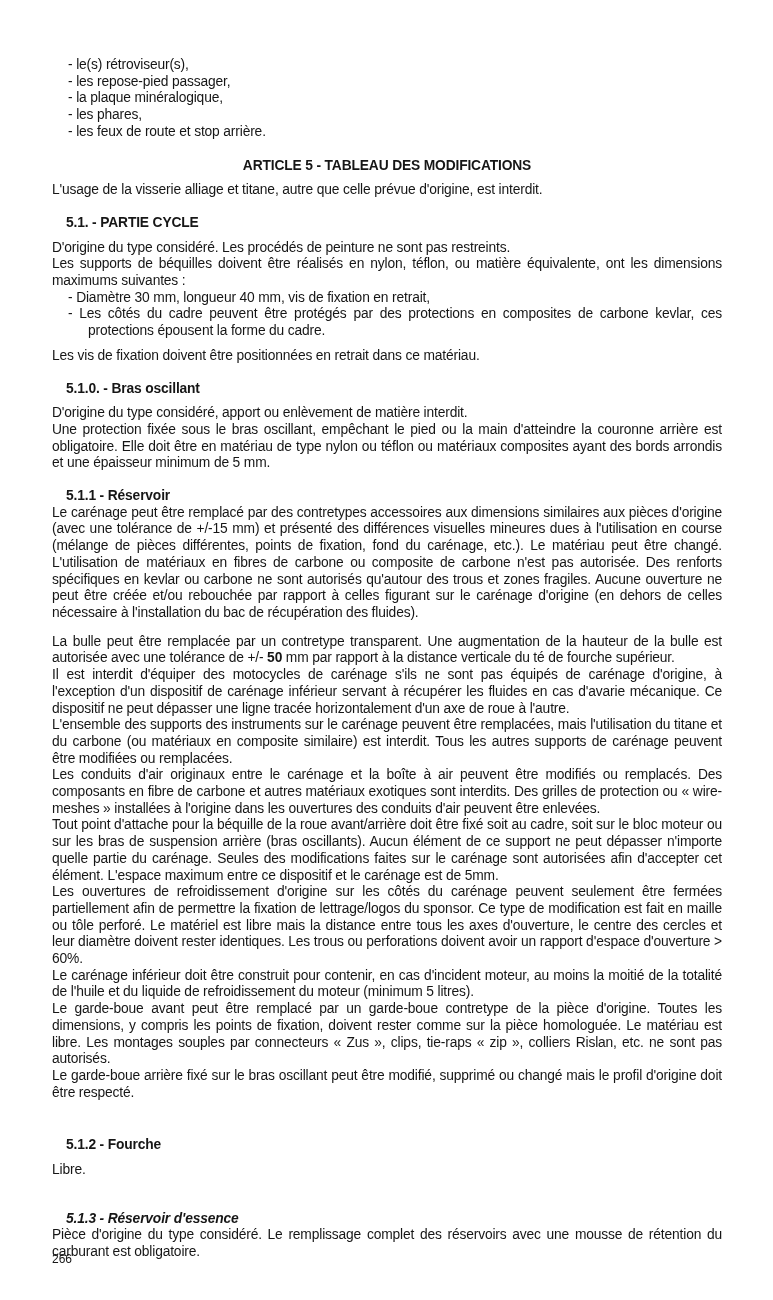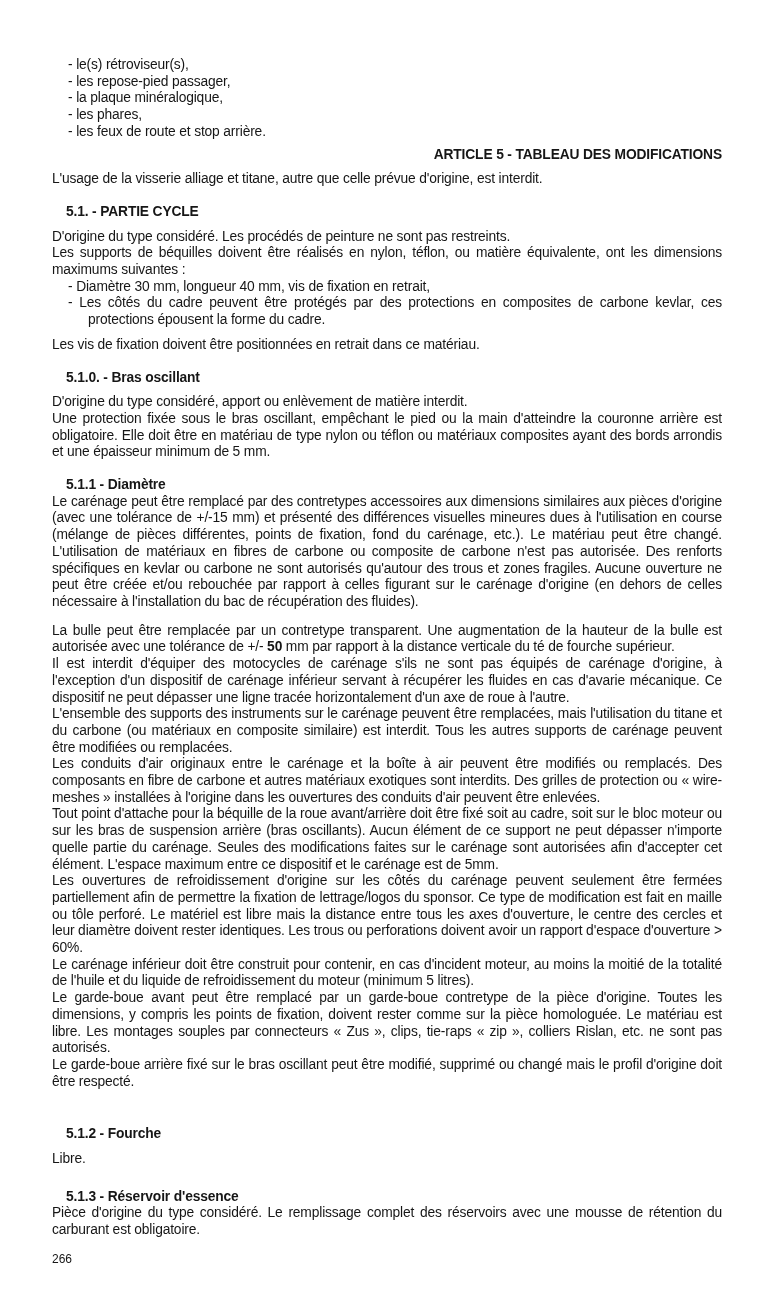--- a/index.html
+++ b/index.html
@@ -20,32 +20,32 @@
   p { margin: 0; text-align: justify; }
   .single { text-align: left; margin-top: 8px; }
   .heading {
     font-weight: 700;
     text-align: left;
     text-indent: 14px;
     margin-top: 16px;
   }
   .article-heading {
     font-weight: 700;
-    text-align: right;
-    margin-top: 6px;
+    text-align: center;
+    margin-top: 17px;
   }
   .intro-item { text-align: left; margin-left: 16px; }
   .dash-item {
     padding-left: 36px;
     text-indent: -20px;
     text-align: justify;
   }
   .gap-before { margin-top: 12px; }
   .mt-lg { margin-top: 36px; }
-  .mt-md { margin-top: 21px; }
+  .mt-md { margin-top: 32px; font-style: italic; }
   .b { font-weight: 700; margin-top: 20px; }
   .page-number {
     position: absolute;
     left: 52px;
     top: 1251px;
     font-size: 12px;
     letter-spacing: 0;
   }
 </style>
 </head>
@@ -75,21 +75,21 @@
     <p class="single">Les vis de fixation doivent être positionnées en retrait dans ce matériau.</p>
   </div>
 
   <div>
     <p class="heading">5.1.0. - Bras oscillant</p>
     <p class="single">D'origine du type considéré, apport ou enlèvement de matière interdit.</p>
     <p>Une protection fixée sous le bras oscillant, empêchant le pied ou la main d'atteindre la couronne arrière est obligatoire. Elle doit être en matériau de type nylon ou téflon ou matériaux composites ayant des bords arrondis et une épaisseur minimum de 5 mm.</p>
   </div>
 
   <div>
-    <p class="heading">5.1.1 - Diamètre</p>
+    <p class="heading">5.1.1 - Réservoir</p>
     <p>Le carénage peut être remplacé par des contretypes accessoires aux dimensions similaires aux pièces d'origine (avec une tolérance de +/-15 mm) et présenté des différences visuelles mineures dues à l'utilisation en course (mélange de pièces différentes, points de fixation, fond du carénage, etc.). Le matériau peut être changé. L'utilisation de matériaux en fibres de carbone ou composite de carbone n'est pas autorisée. Des renforts spécifiques en kevlar ou carbone ne sont autorisés qu'autour des trous et zones fragiles. Aucune ouverture ne peut être créée et/ou rebouchée par rapport à celles figurant sur le carénage d'origine (en dehors de celles nécessaire à l'installation du bac de récupération des fluides).</p>
     <p class="gap-before"><span>La bulle peut être remplacée par un contretype transparent. Une augmentation de la hauteur de la bulle est autorisée avec une tolérance de +/- </span><span class="b">50</span><span> mm par rapport à la distance verticale du té de fourche supérieur.</span></p>
     <p>Il est interdit d'équiper des motocycles de carénage s'ils ne sont pas équipés de carénage d'origine, à l'exception d'un dispositif de carénage inférieur servant à récupérer les fluides en cas d'avarie mécanique. Ce dispositif ne peut dépasser une ligne tracée horizontalement d'un axe de roue à l'autre.</p>
     <p>L'ensemble des supports des instruments sur le carénage peuvent être remplacées, mais l'utilisation du titane et du carbone (ou matériaux en composite similaire) est interdit. Tous les autres supports de carénage peuvent être modifiées ou remplacées.</p>
     <p>Les conduits d'air originaux entre le carénage et la boîte à air peuvent être modifiés ou remplacés. Des composants en fibre de carbone et autres matériaux exotiques sont interdits. Des grilles de protection ou « wire-meshes » installées à l'origine dans les ouvertures des conduits d'air peuvent être enlevées.</p>
     <p>Tout point d'attache pour la béquille de la roue avant/arrière doit être fixé soit au cadre, soit sur le bloc moteur ou sur les bras de suspension arrière (bras oscillants). Aucun élément de ce support ne peut dépasser n'importe quelle partie du carénage. Seules des modifications faites sur le carénage sont autorisées afin d'accepter cet élément. L'espace maximum entre ce dispositif et le carénage est de 5mm.</p>
     <p>Les ouvertures de refroidissement d'origine sur les côtés du carénage peuvent seulement être fermées partiellement afin de permettre la fixation de lettrage/logos du sponsor. Ce type de modification est fait en maille ou tôle perforé. Le matériel est libre mais la distance entre tous les axes d'ouverture, le centre des cercles et leur diamètre doivent rester identiques. Les trous ou perforations doivent avoir un rapport d'espace d'ouverture &gt; 60%.</p>
     <p>Le carénage inférieur doit être construit pour contenir, en cas d'incident moteur, au moins la moitié de la totalité de l'huile et du liquide de refroidissement du moteur (minimum 5 litres).</p>
     <p>Le garde-boue avant peut être remplacé par un garde-boue contretype de la pièce d'origine. Toutes les dimensions, y compris les points de fixation, doivent rester comme sur la pièce homologuée. Le matériau est libre. Les montages souples par connecteurs « Zus », clips, tie-raps « zip », colliers Rislan, etc. ne sont pas autorisés.</p>
     <p>Le garde-boue arrière fixé sur le bras oscillant peut être modifié, supprimé ou changé mais le profil d'origine doit être respecté.</p>

